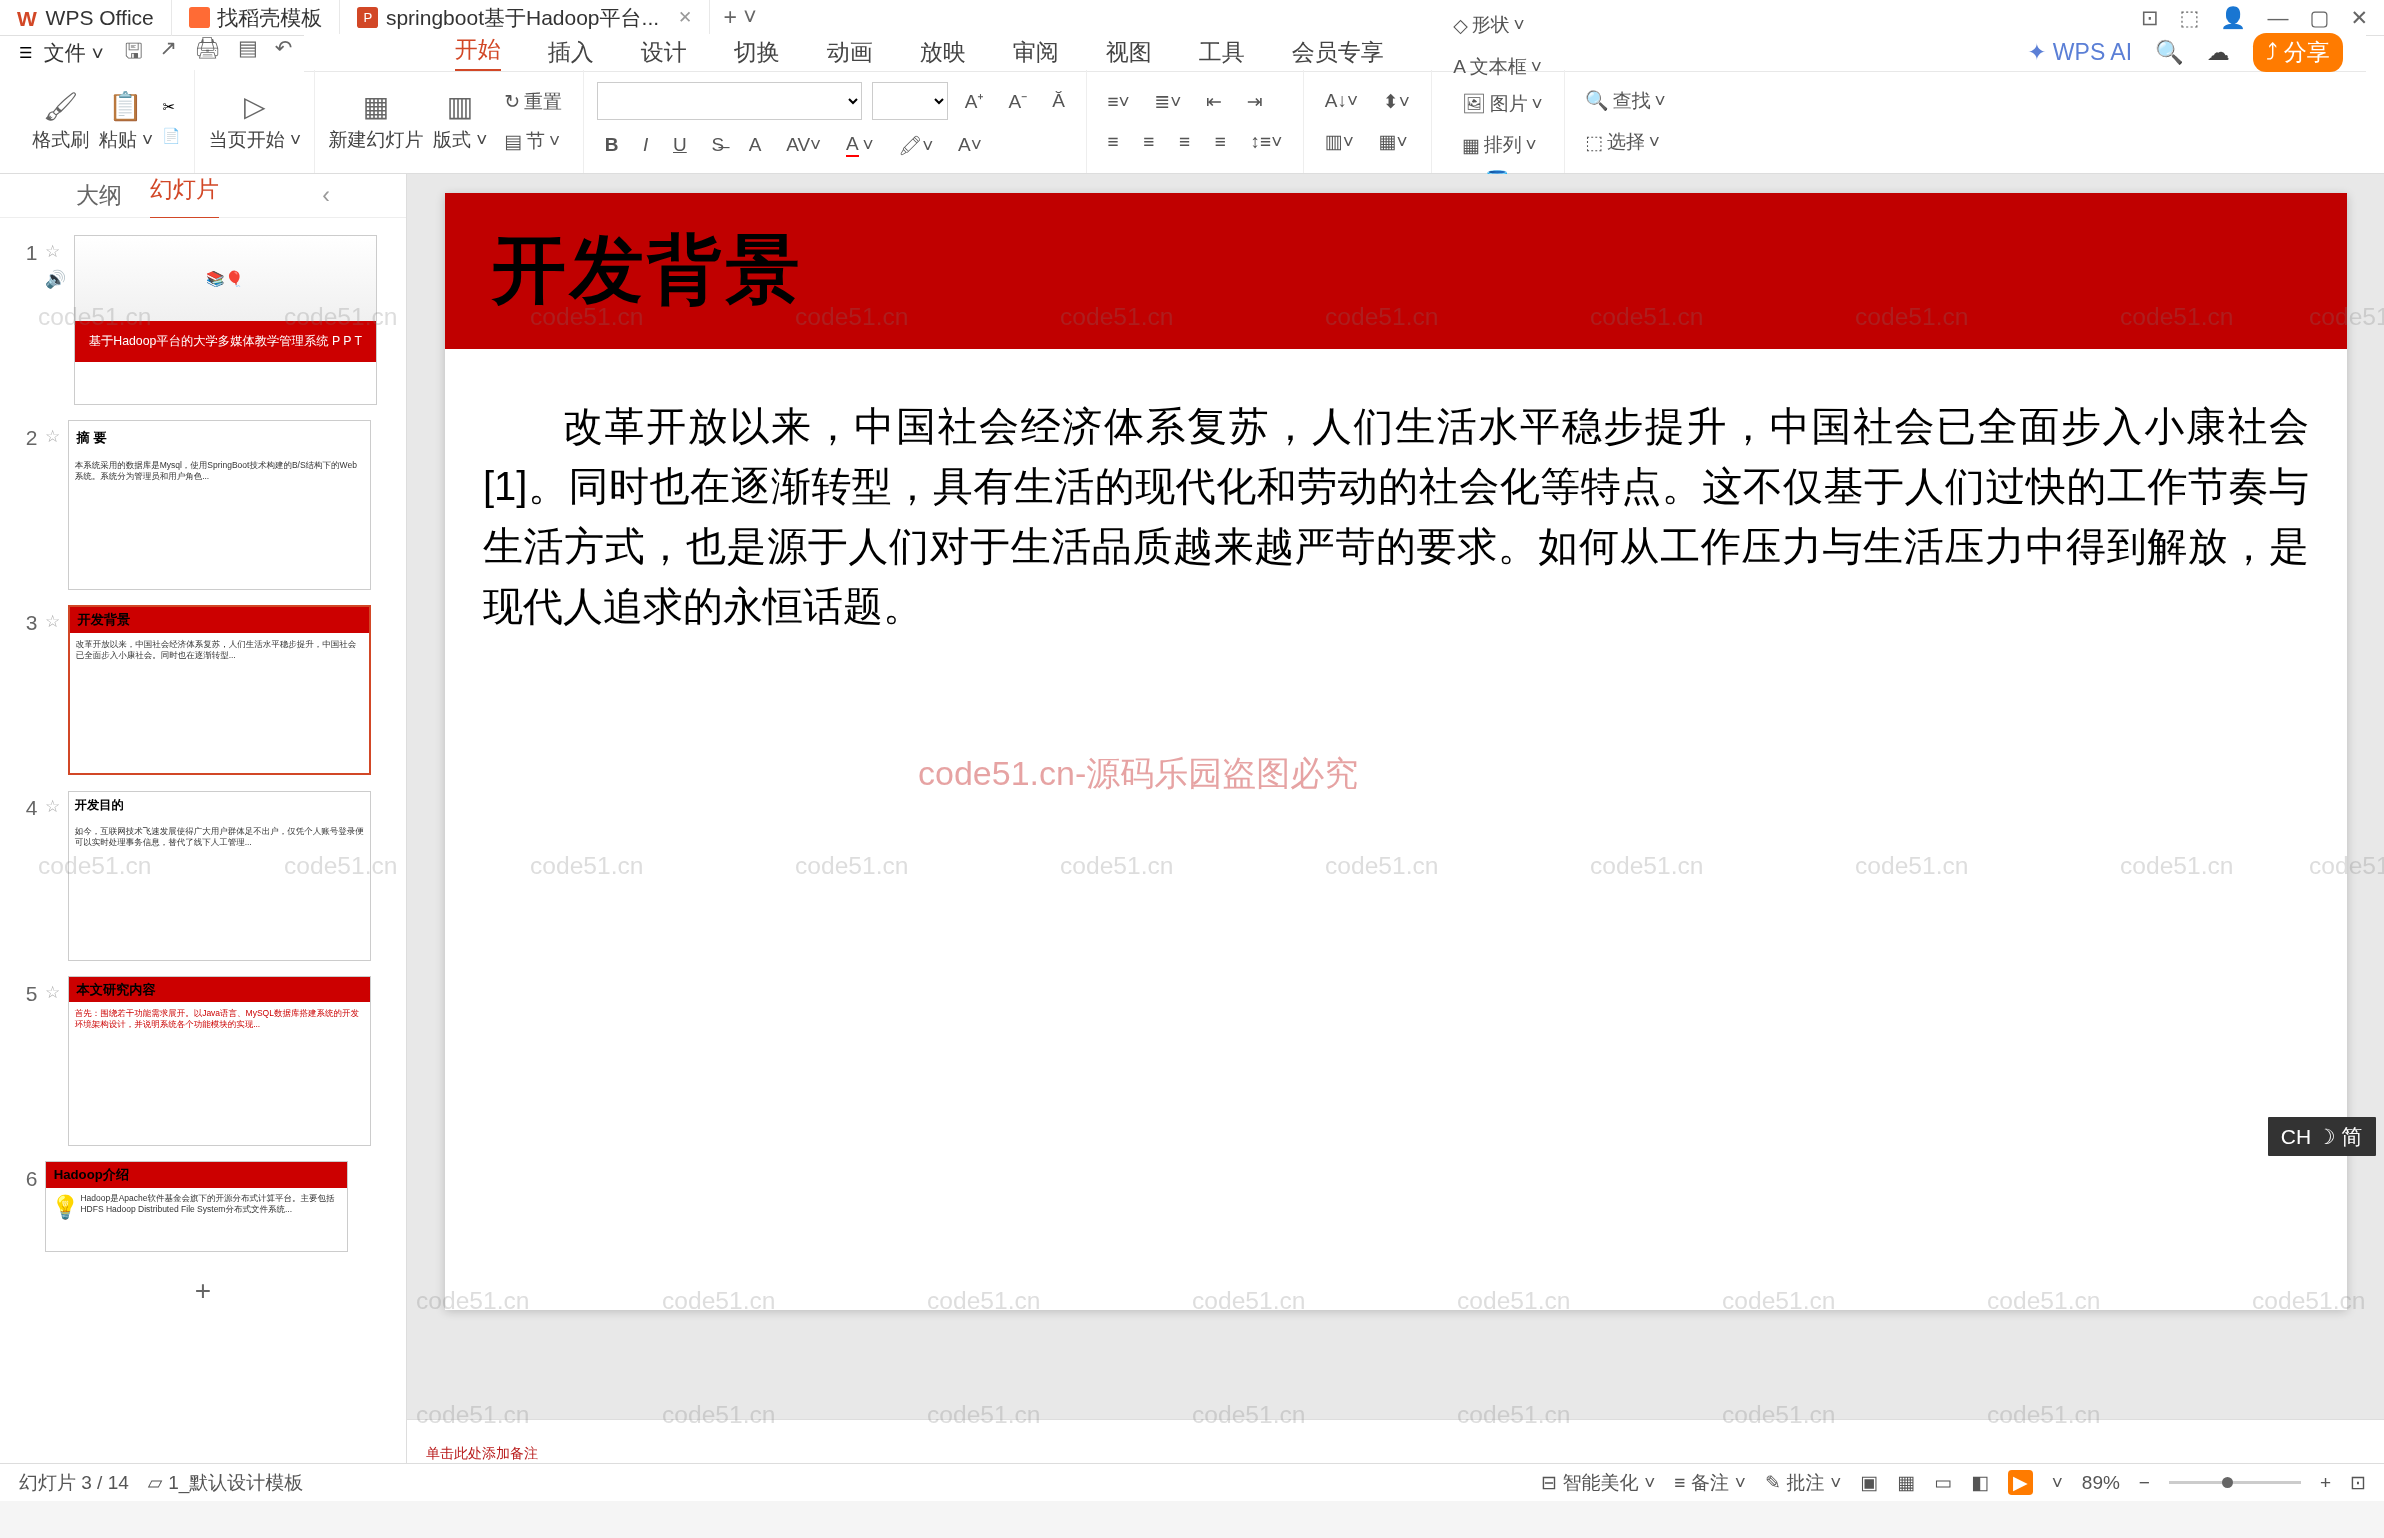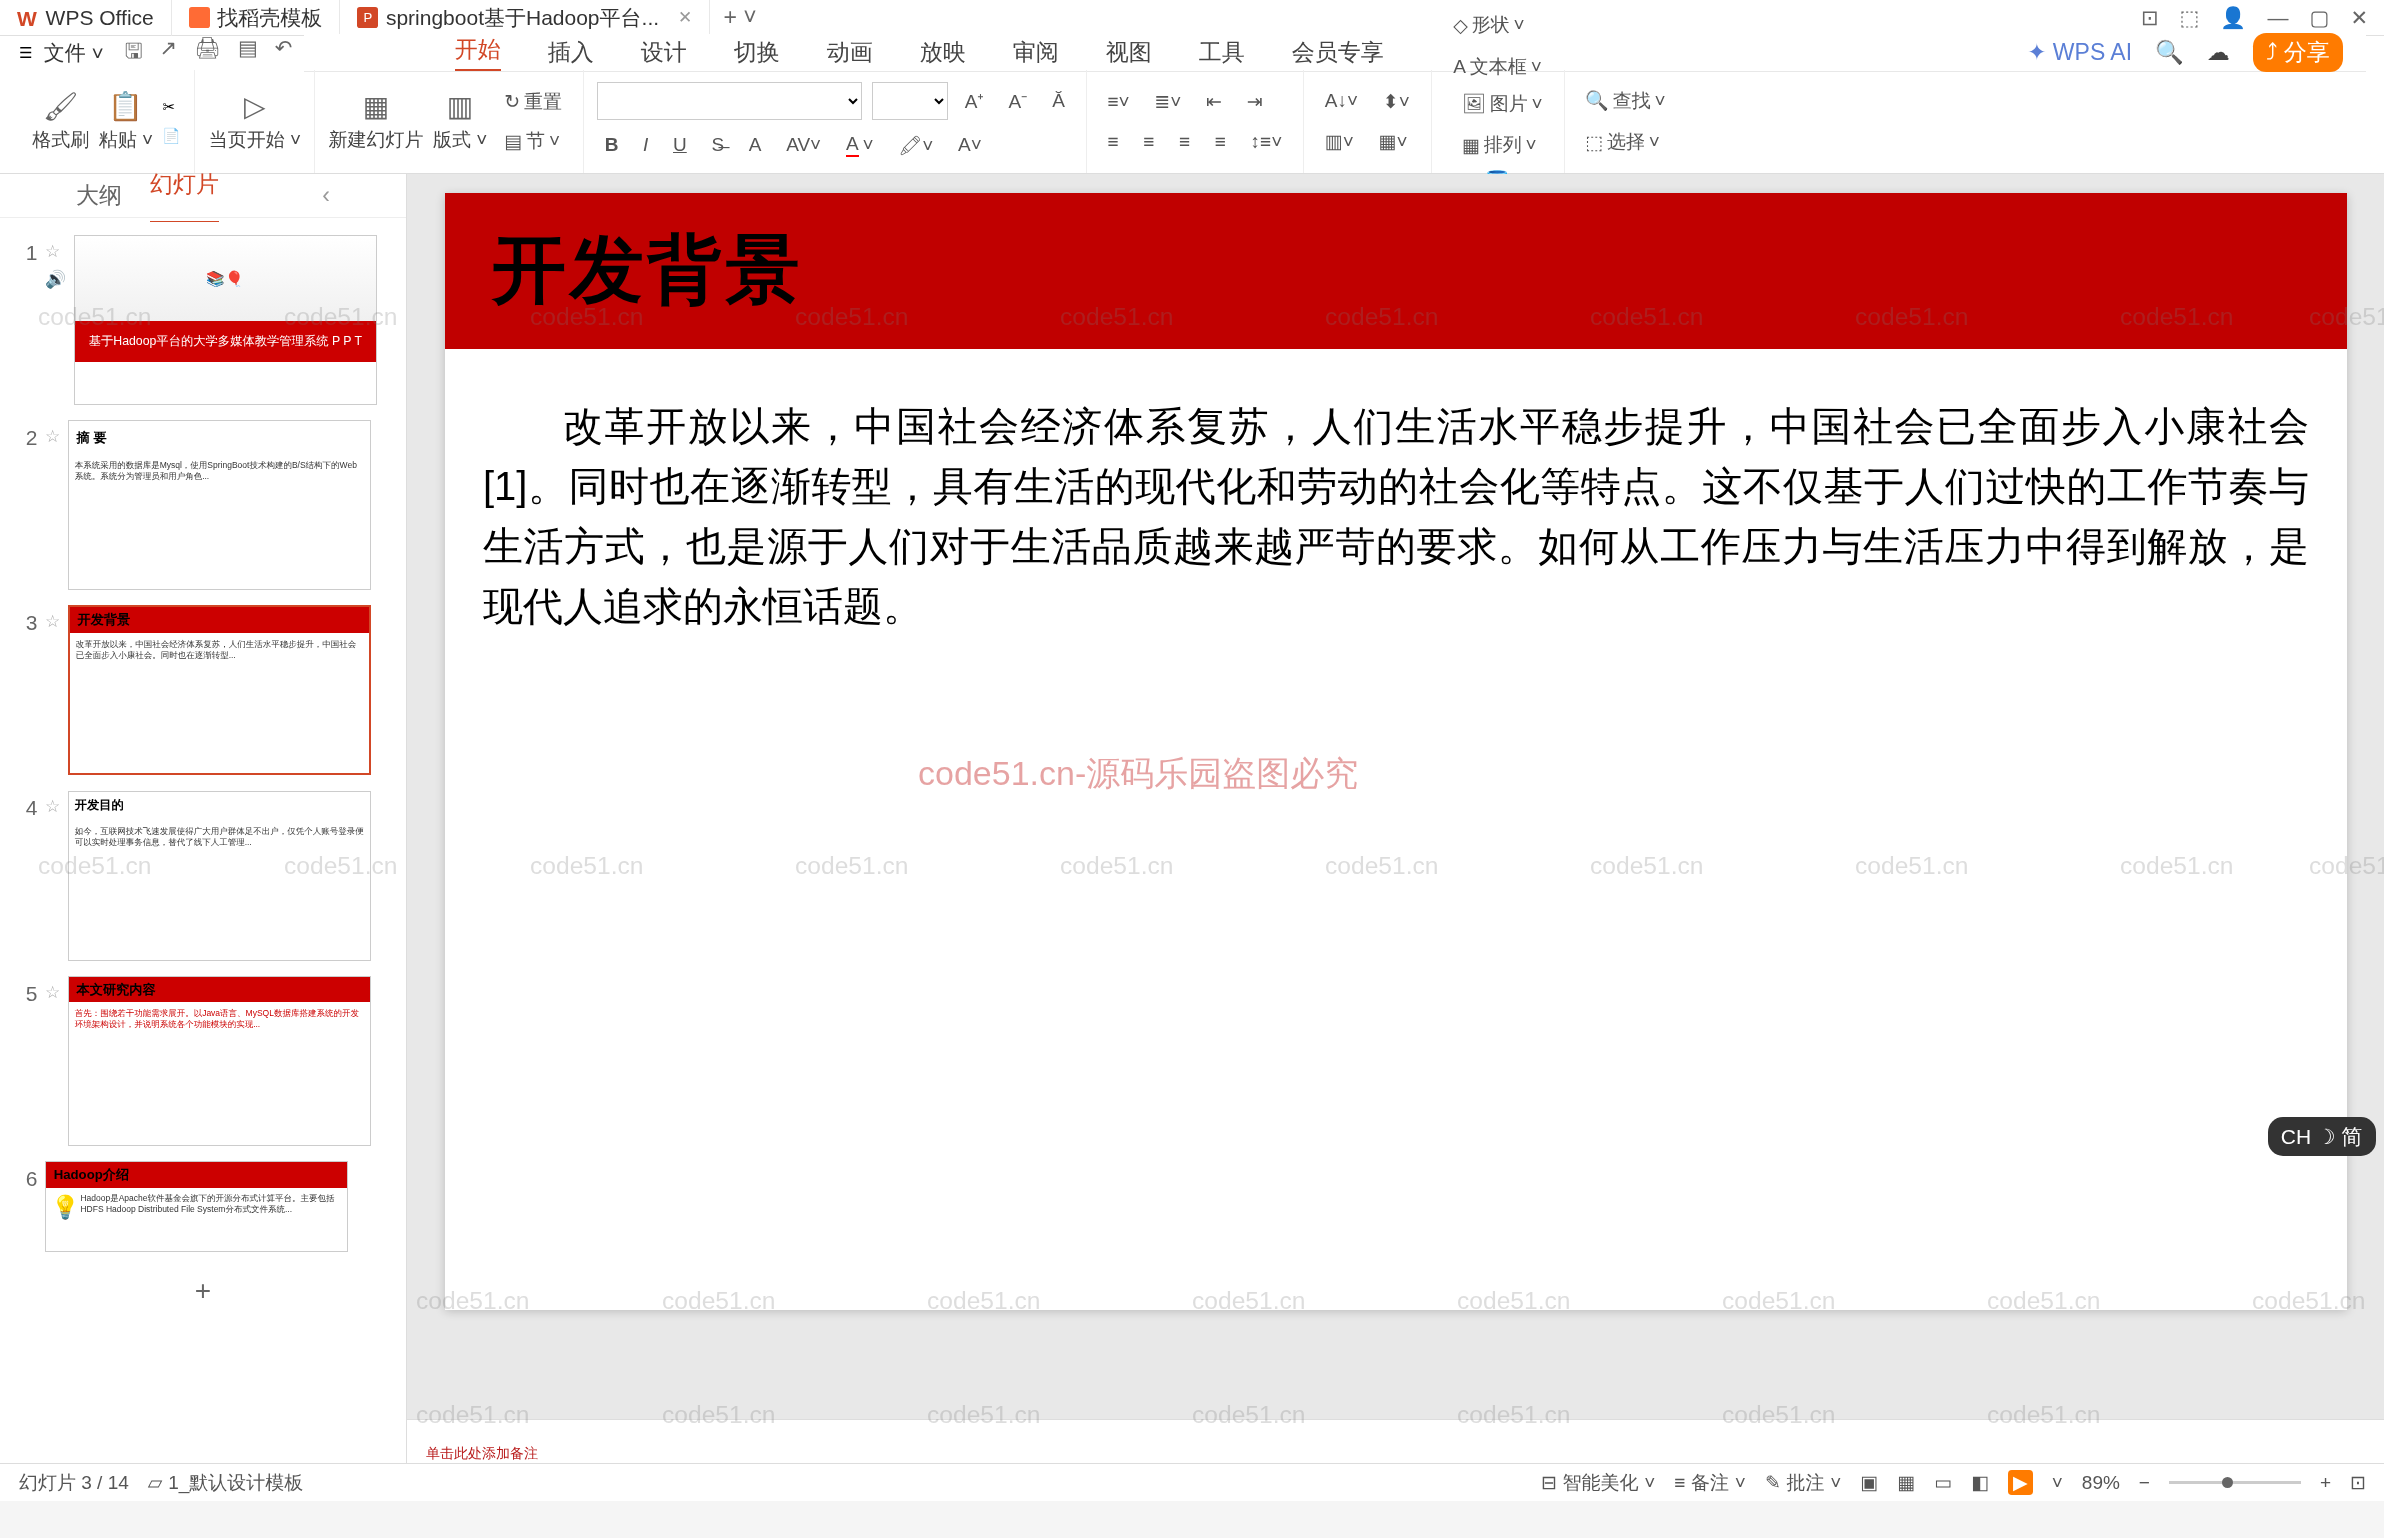--- a/index.html
+++ b/index.html
@@ -27,21 +27,21 @@
 .rgroup.noborder{border-right:none}
 .rbtn-lg{display:flex;flex-direction:column;align-items:center;gap:3.8px;font-size:19px;color:#444}
 .rbtn-lg .ico{font-size:28px;color:#666}
 .rrow{display:flex;gap:9.5px;align-items:center}
 .rbtn-sm{font-size:19px;color:#555;padding:3.8px 7.6px;display:flex;align-items:center;gap:3.8px}
 .font-select{width:265px;height:38px;border:0.9px solid #ccc;background:#fff}
 .workspace{display:flex;height:calc(100% - 250px);background:#e8e8e8}
 .sidepanel{width:407px;background:#fff;border-right:0.9px solid #ddd;display:flex;flex-direction:column}
 .sp-tabs{height:44px;display:flex;align-items:center;padding:0 76px;gap:28px;font-size:23px;border-bottom:0.9px solid #eee}
 .sp-tabs .sptab{color:#666;cursor:pointer}
-.sp-tabs .sptab.active{color:#d24726;border-bottom:1.9px solid #d24726;padding-bottom:21px}
+.sp-tabs .sptab.active{color:#d24726;border-bottom:1.9px solid #d24726;padding-bottom:12px}
 .sp-collapse{margin-left:auto;color:#999}
 .thumbs{flex:1;overflow-y:auto;padding:9.5px 0}
 .thumb-row{display:flex;align-items:flex-start;padding:7.6px 9.5px;gap:7.6px}
 .thumb-num{width:28px;text-align:right;font-size:21px;color:#666;padding-top:5.7px}
 .thumb-icons{display:flex;flex-direction:column;gap:7.6px;padding-top:5.7px}
 .thumb-icons span{color:#aaa;font-size:17px}
 .thumb{width:303px;height:170px;background:#fff;border:0.9px solid #ccc;position:relative;overflow:hidden}
 .thumb.selected{border:2.8px solid #d24726}
 .thumb-add{text-align:center;padding:15px;font-size:28px;color:#666}
 .th-redbar{background:#c00;color:#000;font-size:13.2px;padding:3.8px 7.6px;font-weight:bold}
@@ -56,21 +56,21 @@
 .slide-body{padding:47px 38px;font-size:40px;line-height:1.5;color:#000;text-align:justify}
 .slide-body p{text-indent:2em;margin-bottom:1.9px}
 .watermark{position:absolute;color:rgba(200,50,50,.45);font-size:34px;pointer-events:none;z-index:5}
 .notes-bar{height:44px;background:#fff;border-top:0.9px solid #ddd;padding:0 19px;display:flex;align-items:flex-end;font-size:14px;color:#b91c1c}
 .statusbar{height:38px;background:#fff;border-top:0.9px solid #ddd;display:flex;align-items:center;padding:0 19px;font-size:19px;color:#555;gap:19px}
 .sb-right{margin-left:auto;display:flex;align-items:center;gap:19px}
 .sb-btn{display:flex;align-items:center;gap:5.7px}
 .zoom-slider{width:132px;height:3.8px;background:#ccc;position:relative}
 .zoom-handle{width:11.4px;height:11.4px;background:#666;border-radius:50%;position:absolute;top:-3.8px;left:40%}
 .play-btn{width:24.6px;height:24.6px;background:#ff7b00;border-radius:3.8px;display:flex;align-items:center;justify-content:center;color:#fff}
-.ime-badge{position:absolute;right:9.5px;top:1117px;background:#333;color:#fff;padding:5.7px 13.2px;border-radius:15px;font-size:21px;display:flex;align-items:center;gap:5.7px}
+.ime-badge{position:absolute;right:9.5px;top:1117px;background:#333;color:#fff;padding:5.7px 13.2px;border-radius:1px;font-size:21px;display:flex;align-items:center;gap:5.7px}
 .wm-grid{position:absolute;inset:0;pointer-events:none;z-index:3}
 .wm-grid span{position:absolute;color:rgba(120,120,120,.25);font-size:24.6px}
 </style>
 </head>
 <body>
 
 <div class="wm-grid">
   <span style="left:38px;top:303px">code51.cn</span>
   <span style="left:284px;top:303px">code51.cn</span>
   <span style="left:530px;top:303px">code51.cn</span>

